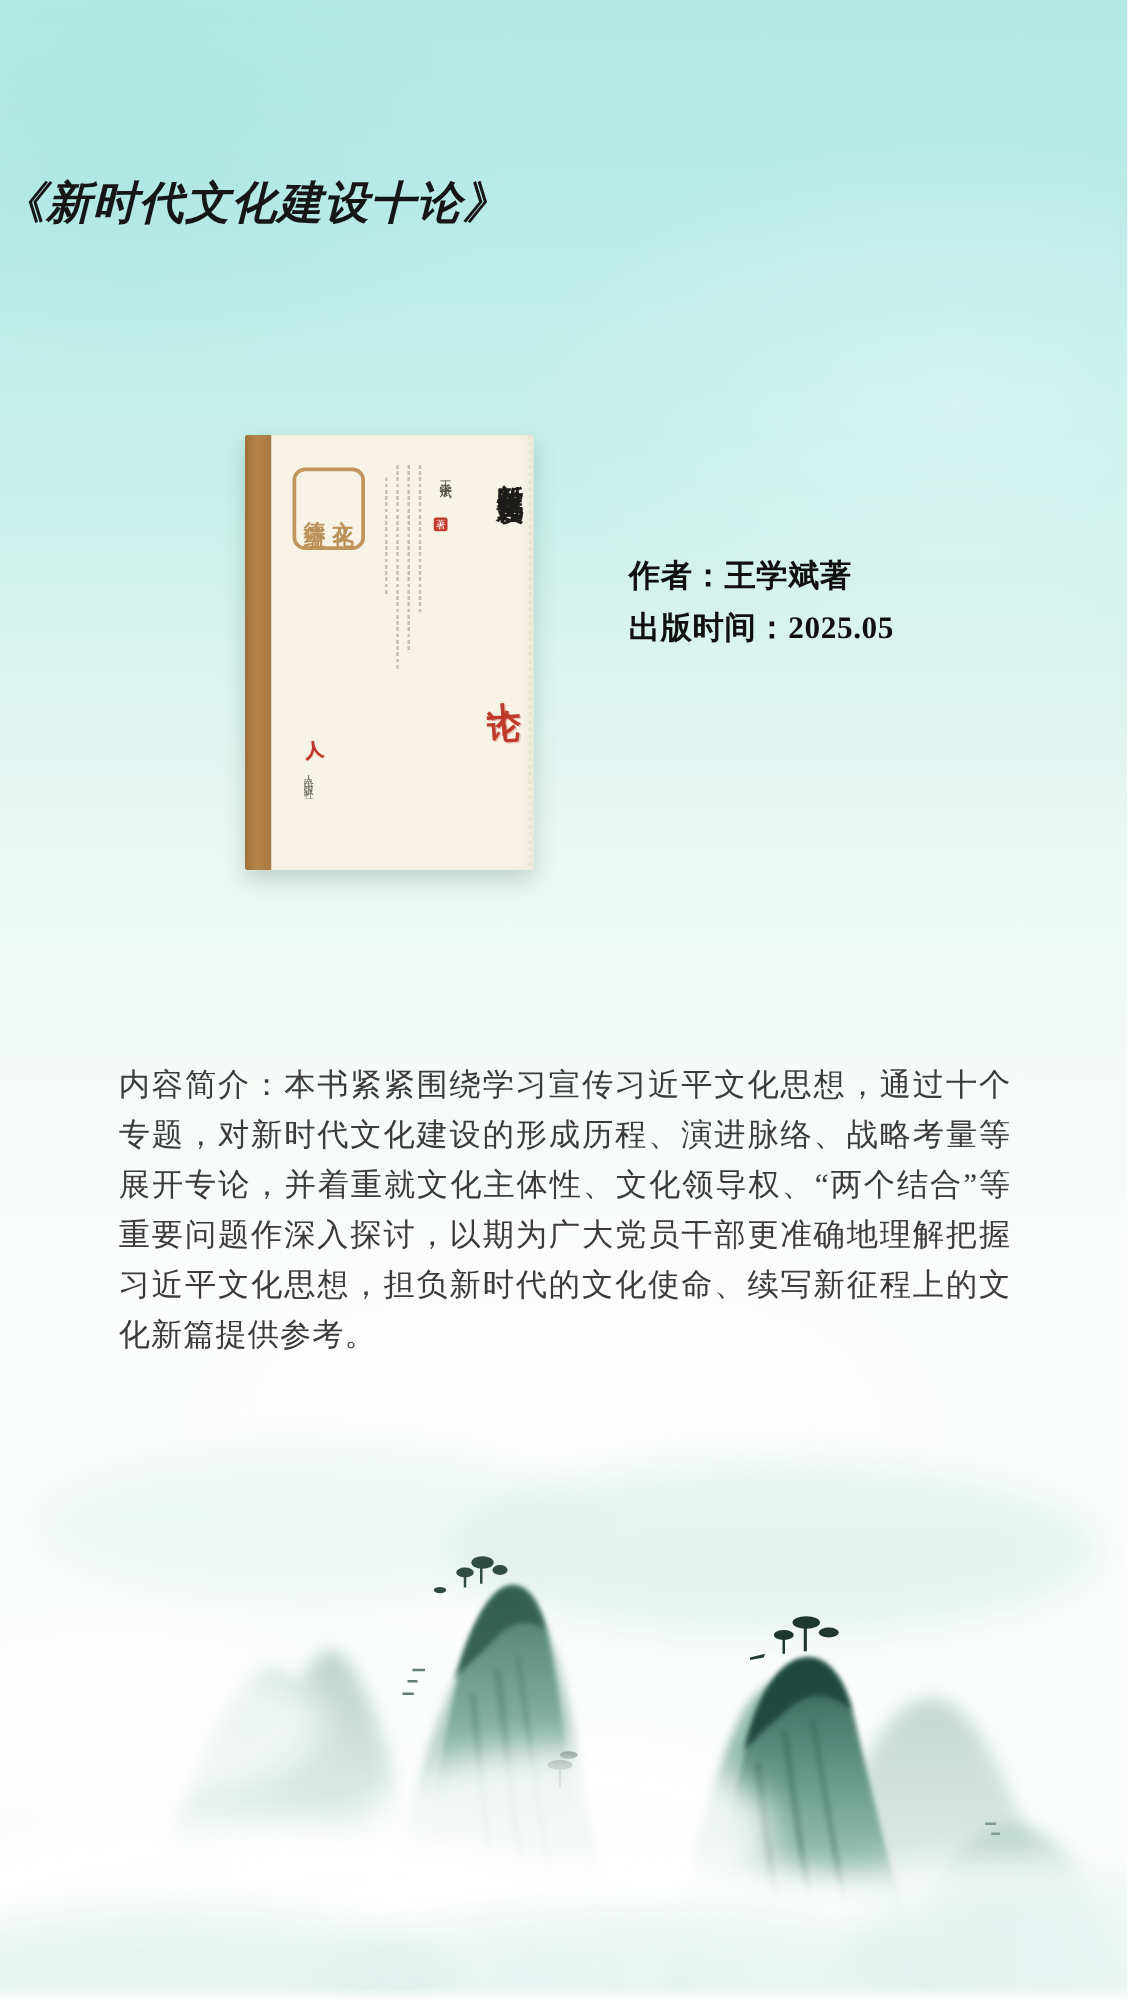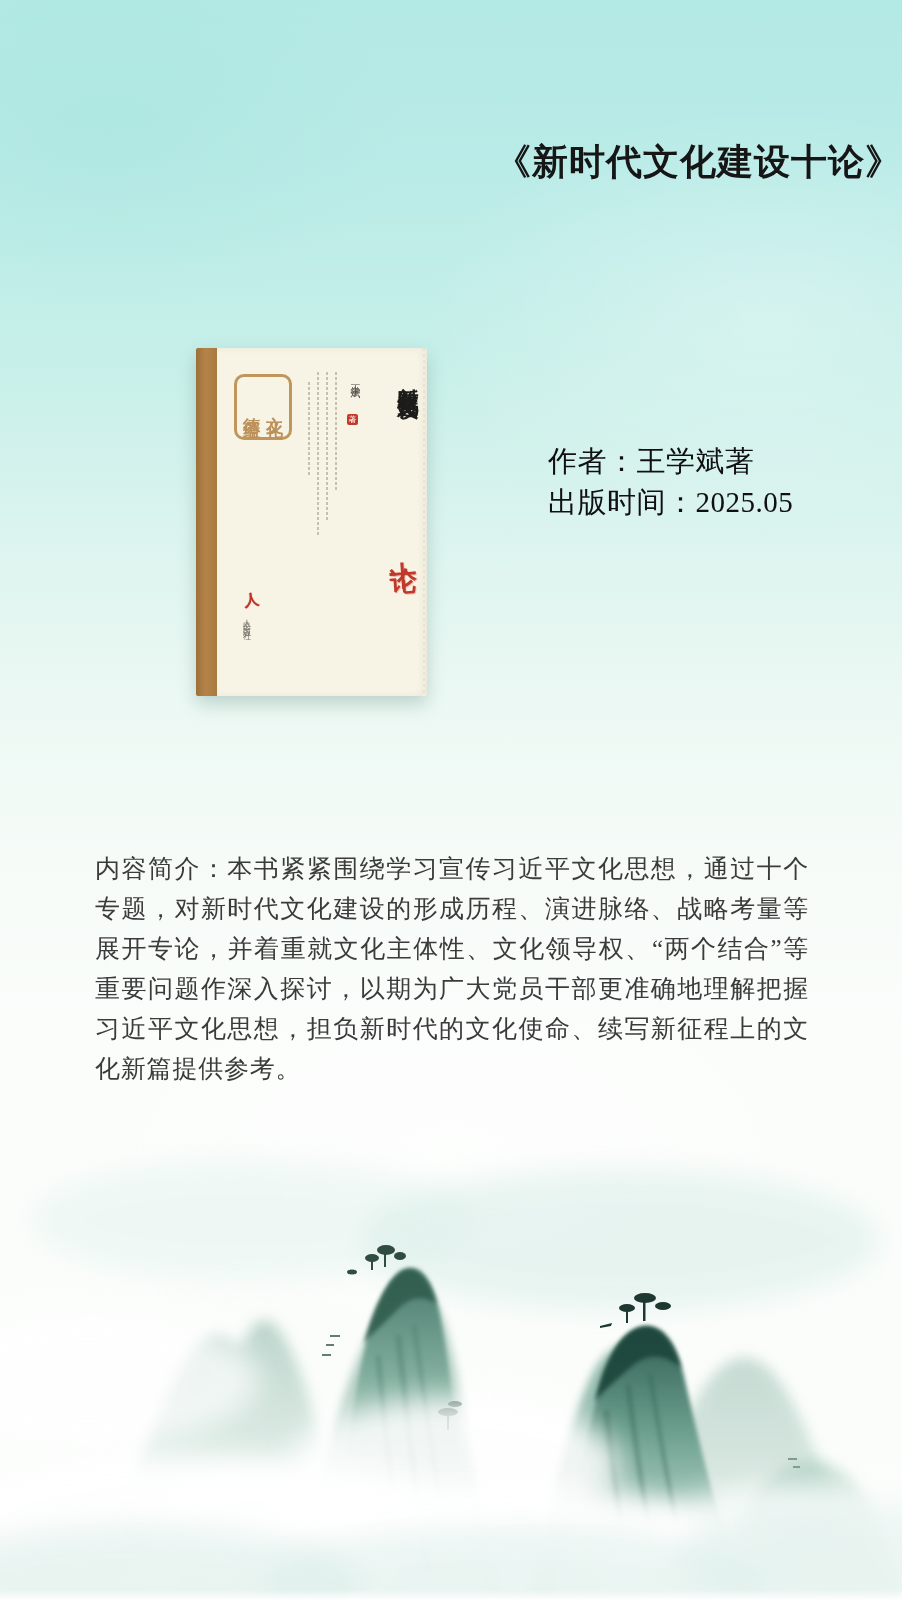--- a/index.html
+++ b/index.html
@@ -21,25 +21,26 @@
       radial-gradient(420px 260px at 12% 8%, rgba(160,225,218,.35), rgba(160,225,218,0) 70%),
       radial-gradient(500px 300px at 85% 20%, rgba(255,255,255,.30), rgba(255,255,255,0) 70%),
       radial-gradient(600px 320px at 50% 72%, rgba(255,255,255,.45), rgba(255,255,255,0) 70%);
     pointer-events: none;
   }
 
   
   .page-title {
     position: absolute;
     top: 138px; left: 0; right: 0;
-    text-align: right;
+    text-align: left;
     font-size: 36px;
     font-weight: bold;
     letter-spacing: 1px;
     color: #161616;
+    font-style: italic;
   }
 
   
   .book {
     position: absolute;
     left: 196px; top: 348px;
     width: 231px; height: 348px;
     background: #f7f4e6;
     border-radius: 2px;
     box-shadow: 0 8px 18px rgba(70, 115, 105, .28), inset -4px 0 8px rgba(0,0,0,.05);
@@ -109,22 +110,22 @@
     text-shadow: 0 0 1px #c03527;
   }
   .publisher .name {
     margin-top: 3px;
     writing-mode: vertical-rl; text-orientation: upright;
     font-size: 8px; letter-spacing: 3px; color: #6d6b62;
   }
 
   
   .info {
-    position: absolute; left: 548px; top: 441px;
-    font-size: 29px; font-weight: normal; color: #101010;
+    position: absolute; left: 503px; top: 441px;
+    font-size: 25px; font-weight: bold; color: #101010;
     line-height: 41px; letter-spacing: .5px;
   }
 
   
   .desc {
     position: absolute; left: 95px; top: 849px;
     width: 714px;
     font-size: 25px; line-height: 40px;
     color: #3b3b3b;
     text-align: justify;

